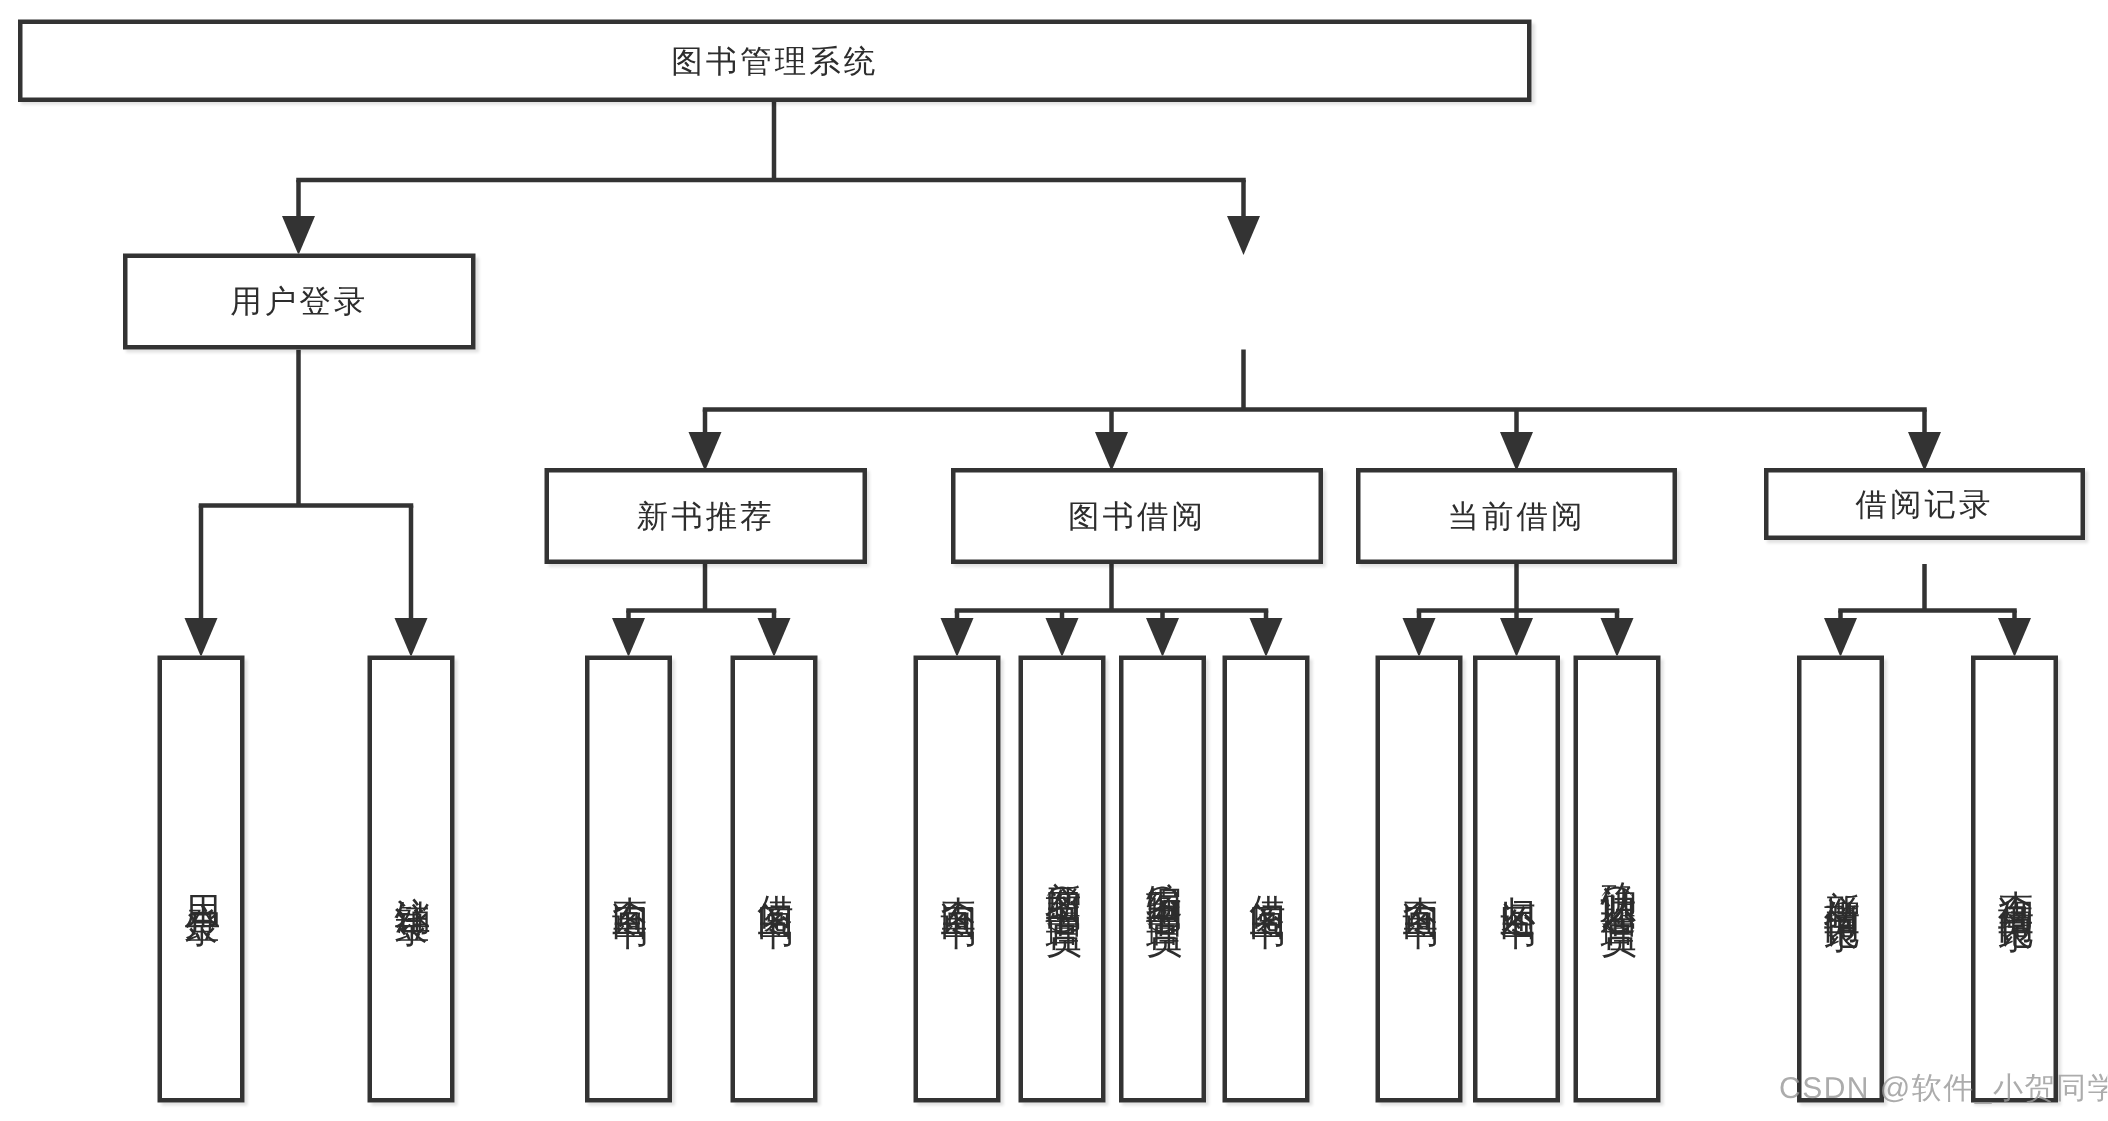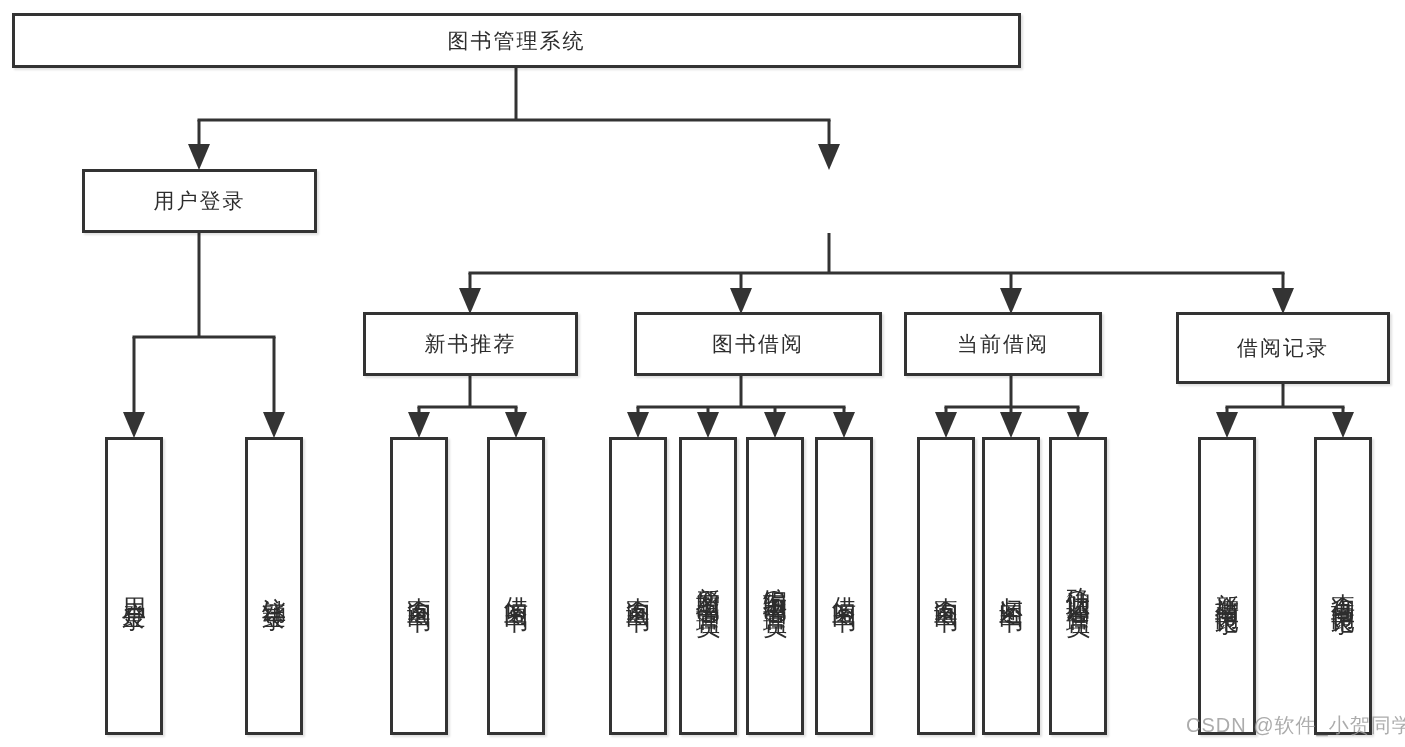--- a/index.html
+++ b/index.html
@@ -148,24 +148,24 @@
   <div class="box" style="left:82px;top:169px;width:235px;height:64px">
     <span class="hlabel">用户登录</span>
   </div>
 
   <div class="box" style="left:363px;top:312px;width:215px;height:64px">
     <span class="hlabel">新书推荐</span>
   </div>
   <div class="box" style="left:634px;top:312px;width:248px;height:64px">
     <span class="hlabel">图书借阅</span>
   </div>
-  <div class="box" style="left:904px;top:312px;width:198px;height:64px">
+  <div class="box" style="left:904px;top:312px;width:214px;height:64px">
     <span class="hlabel">当前借阅</span>
   </div>
-  <div class="box" style="left:1176px;top:312px;width:214px;height:72px">
+  <div class="box" style="left:1176px;top:312px;width:214px;height:48px">
     <span class="hlabel">借阅记录</span>
   </div>
 
   <div class="box" style="left:105px;top:437px;width:58px;height:298px">
     <span class="vlabel">用户登录</span>
   </div>
   <div class="box" style="left:245px;top:437px;width:58px;height:298px">
     <span class="vlabel">注销登录</span>
   </div>
 

